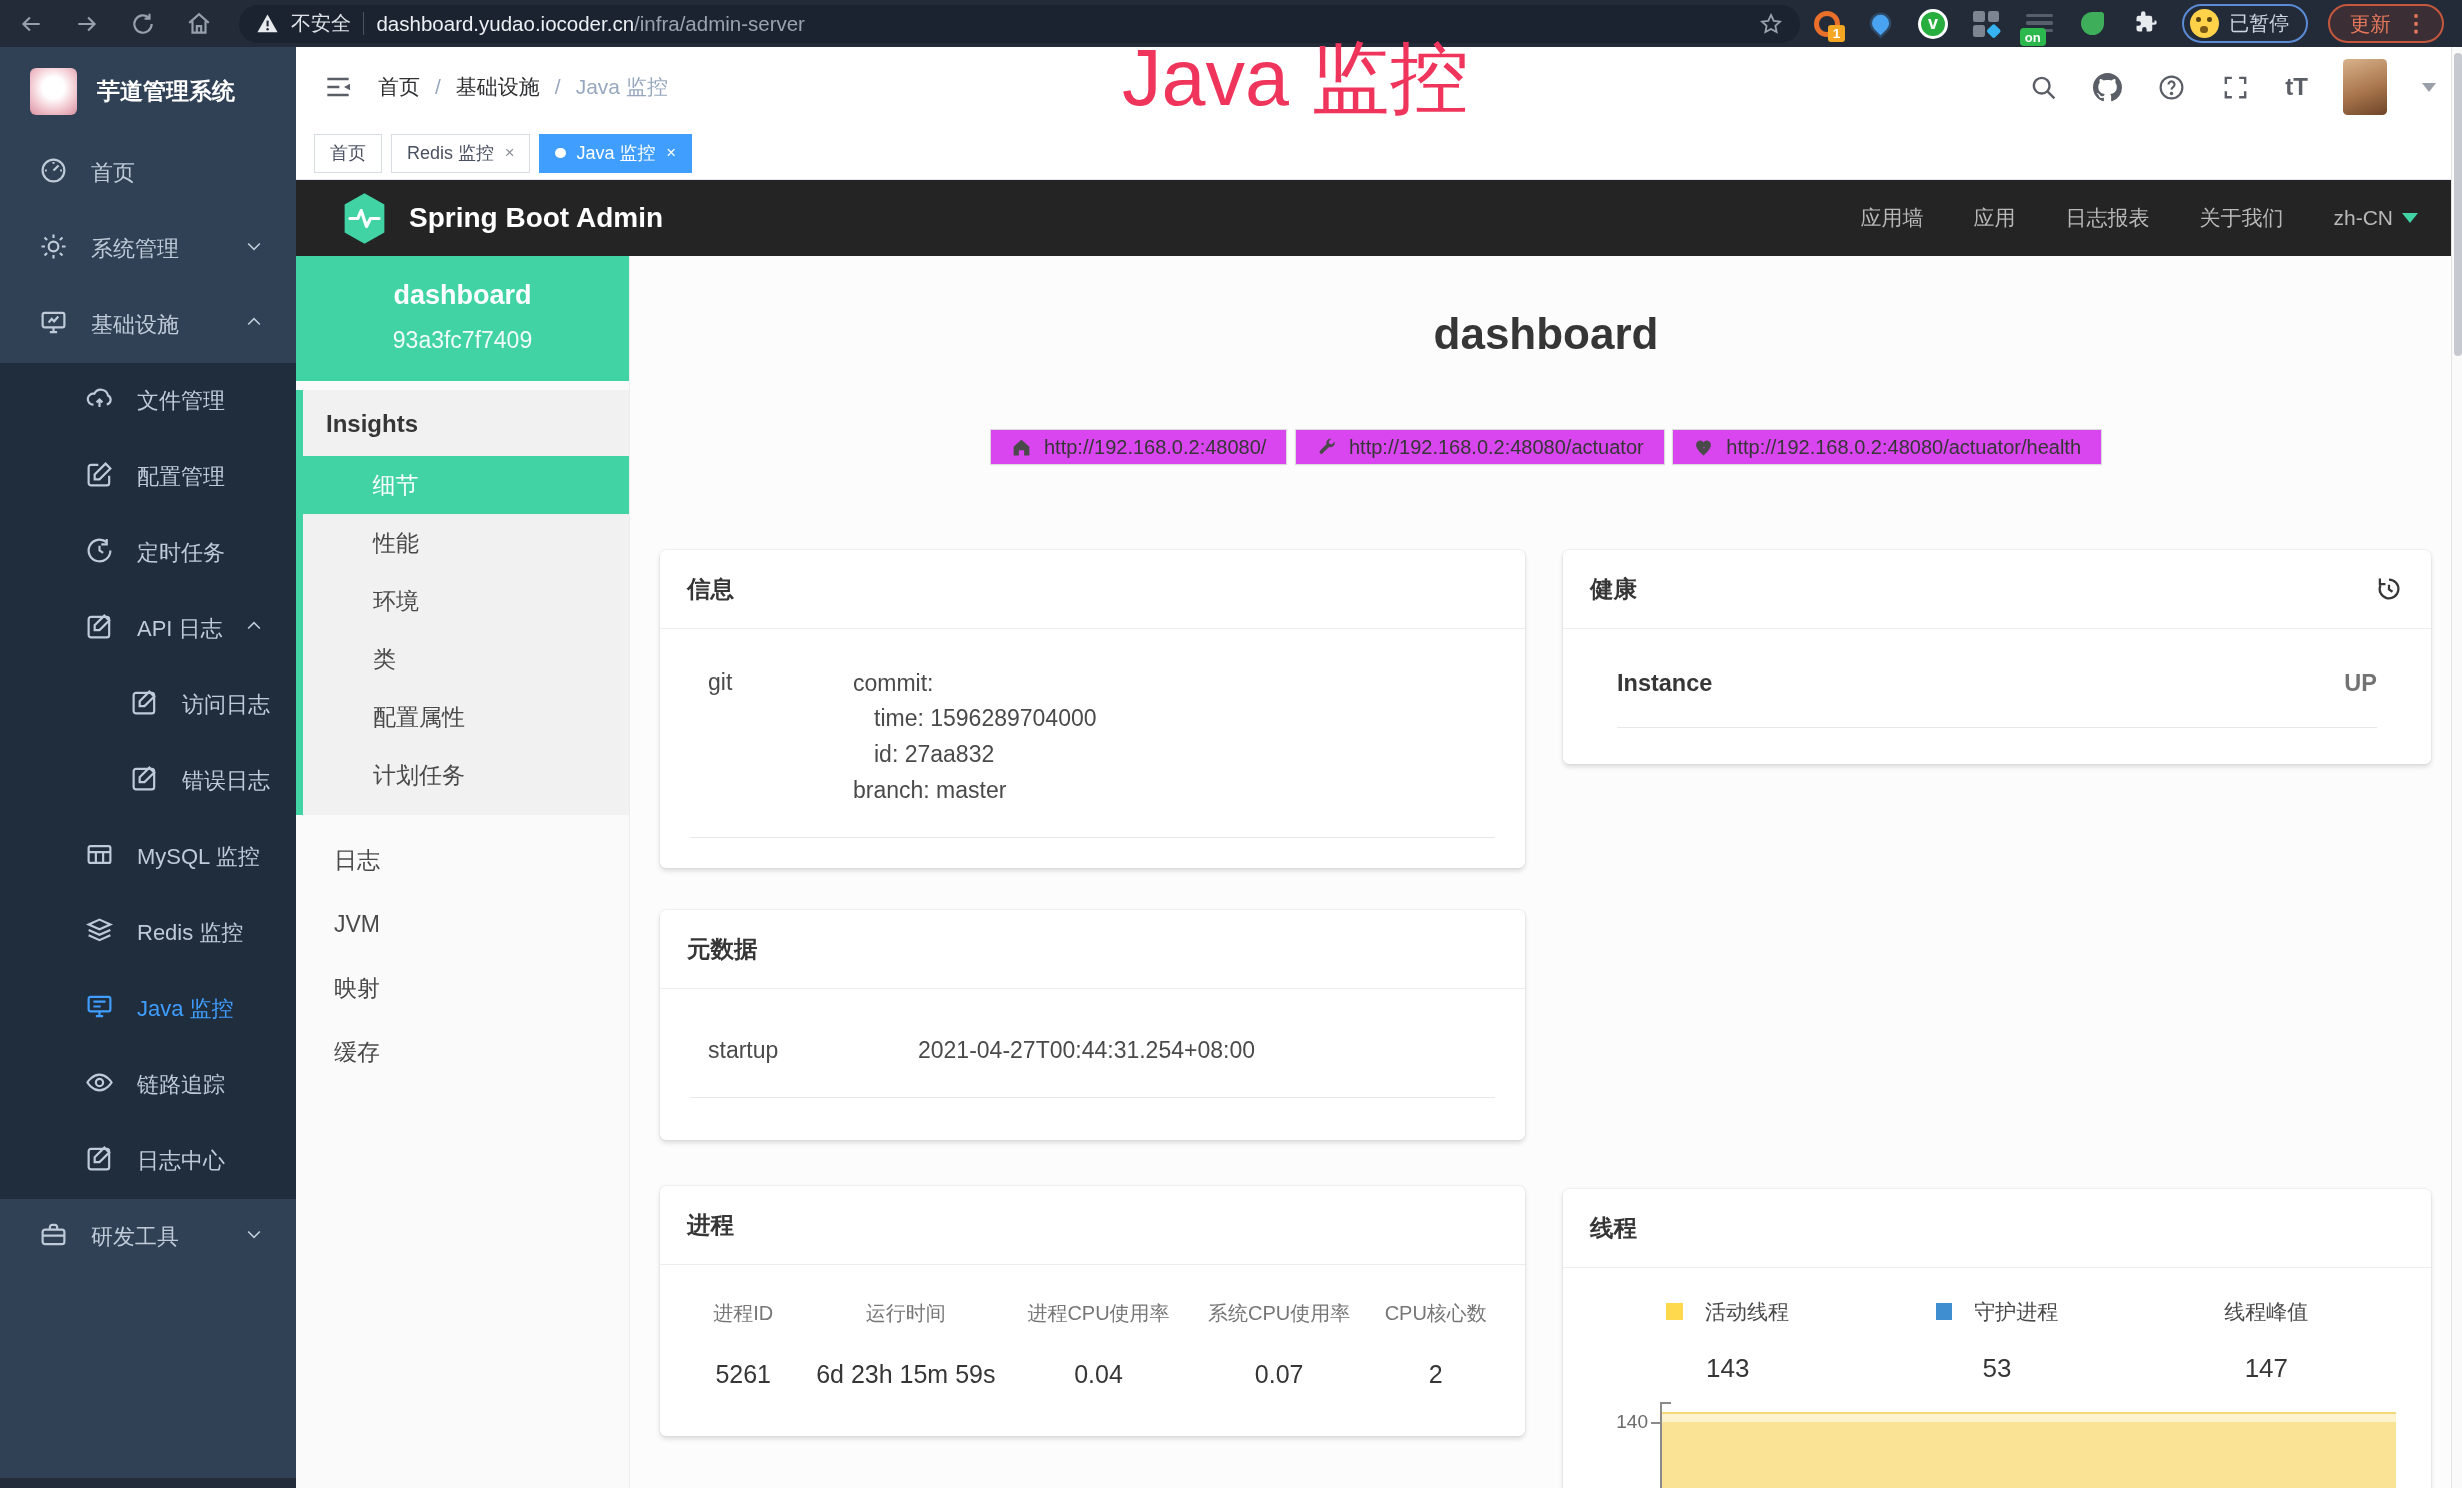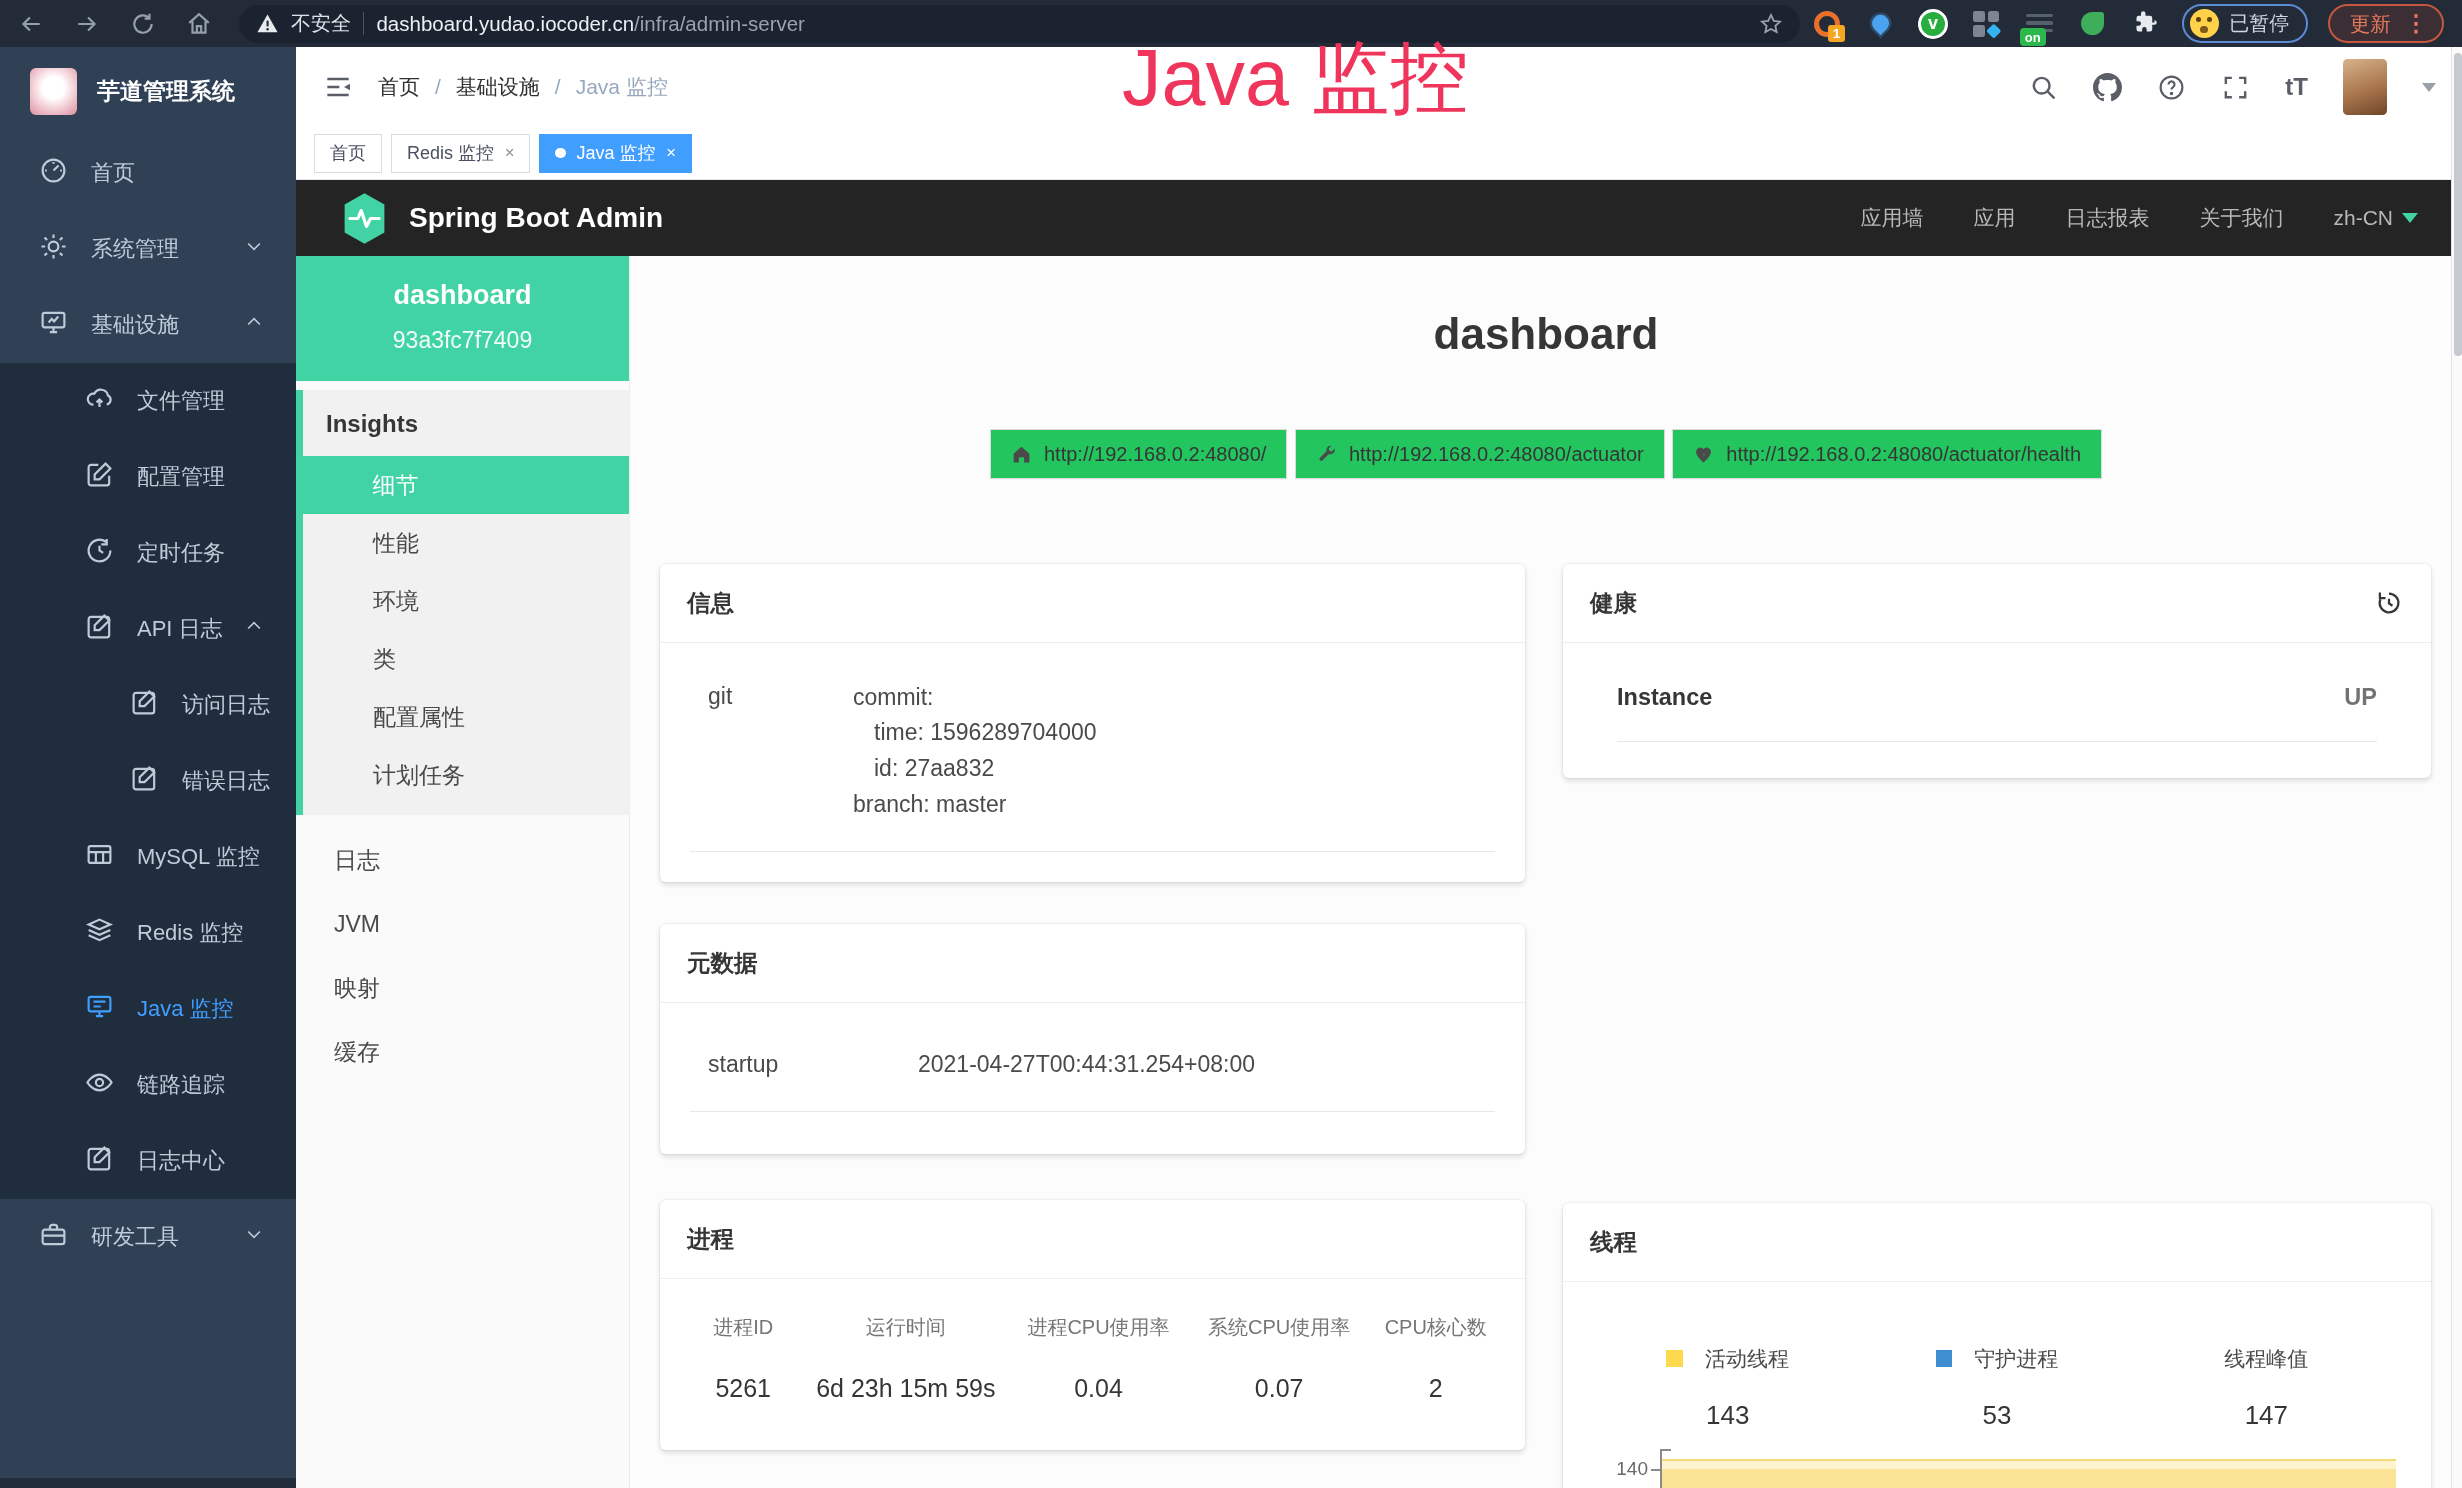--- a/index.html
+++ b/index.html
@@ -102,21 +102,21 @@
   .group-label { font-size:24px; font-weight:700; color:#363636; padding:20px 0 18px 23px; }
   .g-item { height:58px; display:flex; align-items:center; padding-left:70px; font-size:23px; color:#4a4a4a; cursor:pointer; }
   .g-item.active { background:#42d3a5; color:#fff; margin-left:-7.6px; padding-left:77px; }
   .s-item { height:64px; display:flex; align-items:center; padding-left:38px; font-size:23px; color:#4a4a4a; cursor:pointer; }
   .sba-side .spacer { flex:1; }
 
   .sba-content { flex:1; background:#fcfcfc; padding-top:53px; overflow:hidden; min-width:0; }
   .inst-title { text-align:center; font-size:44px; font-weight:600; color:#363636; }
   .inst-subtitle { text-align:center; font-size:26px; color:#4a4a4a; margin-top:18px; }
   .links { display:flex; justify-content:center; gap:7.6px; margin-top:70px; }
-  .linkbtn { height:50px; border:0.8px solid #dbdbdb; background:#22c55e; display:flex; align-items:center; gap:12px; padding:0 20px; font-size:20px; color:#363636; cursor:pointer; box-shadow:0 0.8px 1.5px rgba(10,10,10,.08); }
+  .linkbtn { height:36px; border:0.8px solid #dbdbdb; background:#d946ef; display:flex; align-items:center; gap:12px; padding:0 20px; font-size:20px; color:#363636; cursor:pointer; box-shadow:0 0.8px 1.5px rgba(10,10,10,.08); }
   .linkbtn svg { width:21px; height:21px; fill:#4a4a4a; }
 
   .cards { display:flex; align-items:flex-start; gap:38px; padding-left:30px; margin-top:85px; }
   .col-left { width:865px; display:flex; flex-direction:column; }
   .col-right { width:868px; display:flex; flex-direction:column; }
   .card { background:#fff; border-radius:6px; box-shadow:0 2.3px 5.3px rgba(10,10,10,.13), 0 0 0 0.8px rgba(10,10,10,.04); }
   .card-head { padding:23px 27px; border-bottom:1.5px solid #ededed; display:flex; align-items:center; }
   .card-title { font-size:23.5px; font-weight:700; color:#363636; }
   .card-head .right-ico { margin-left:auto; color:#363636; }
   .card-head .right-ico svg { width:30px; height:30px; display:block; }
@@ -138,21 +138,21 @@
   .meta-val { font-size:23px; color:#4a4a4a;text-align:right; }
 
   .proc-body { display:flex; padding:35px 23px 47px; text-align:center; }
   .p-col { display:flex; flex-direction:column; gap:33px; }
   .p-col.c0 { flex:1.0; } .p-col.c1 { flex:1.7; } .p-col.c2 { flex:1.5; } .p-col.c3 { flex:1.5; } .p-col.c4 { flex:1.1; }
   .p-h { font-size:20px; color:#767676; }
   .p-v { font-size:25px; color:#363636; }
 
   .thr-legend { display:flex; padding:30px 30px 0; }
   .t-col { flex:1; display:flex; flex-direction:column; align-items:center; gap:27px; }
-  .t-lab { display:flex; align-items:center; gap:22px; font-size:21px; color:#4a4a4a;margin-top:33px; }
+  .t-lab { display:flex; align-items:center; gap:22px; font-size:21px; color:#4a4a4a; }
   .sq { width:16.7px; height:16.7px; }
   .sq.yellow { background:#ffd94d; }
   .sq.blue { background:#3e8ed0; }
   .t-val { font-size:26px; color:#363636; }
   .thr-chart { position:relative; margin-top:18px; height:182px; }
   .axis-line { position:absolute; left:97px; top:0; bottom:0; width:2.3px; background:#8a8a8a; }
   .axis-cap { position:absolute; left:97px; top:0; width:10.6px; height:2.3px; background:#8a8a8a; }
   .tick { position:absolute; right:2375px; width:83px; text-align:right; font-size:19px; color:#6a6a6a; }
   .thr-chart .tick { position:absolute; left:0; width:85px; text-align:right; font-size:19px; color:#6a6a6a; }
   .tickmark { position:absolute; left:88px; width:9px; height:2.3px; background:#8a8a8a; }

